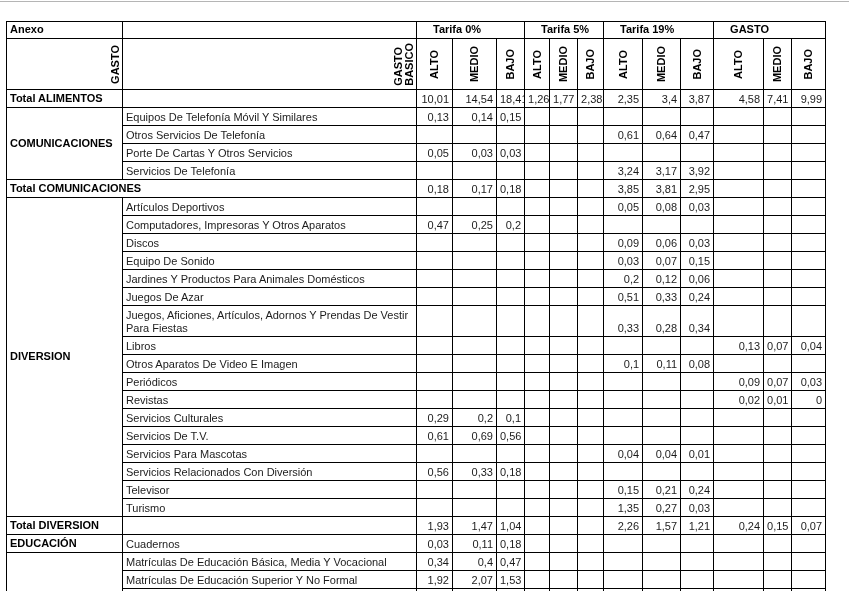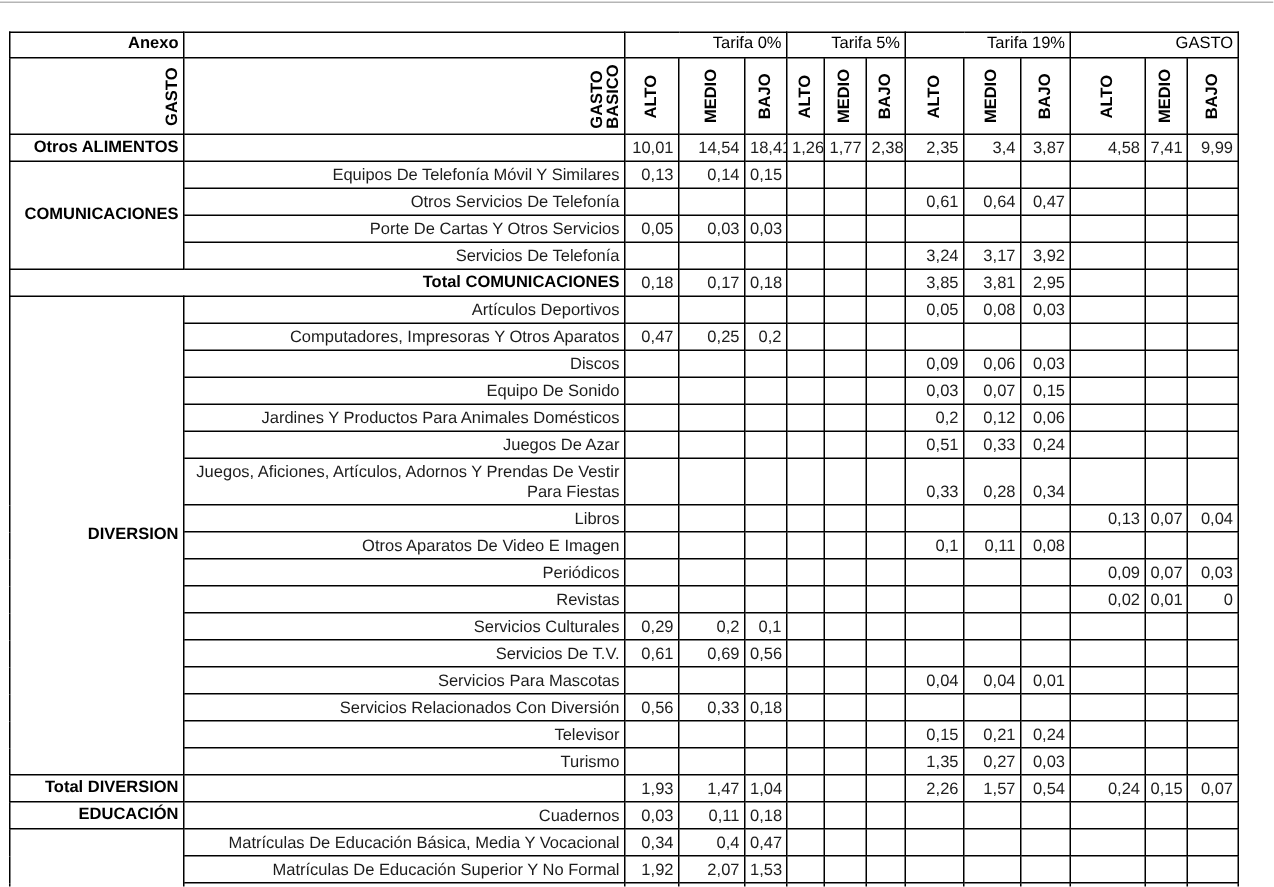--- a/index.html
+++ b/index.html
@@ -12,23 +12,23 @@
     position:absolute; left:6px; top:21px;
     border-collapse:collapse; table-layout:fixed; width:819px;
   }
   td {
     border:1px solid #000; font-size:11px; line-height:13px;
     padding:0 3px 1px 3px; height:16px; vertical-align:bottom;
     overflow:hidden; color:#1c1c1c;
   }
   tr.h1 td { height:15px; vertical-align:middle; }
   tr.h2 td { height:50px; padding:0; }
-  td.cat { text-align:right; font-weight:bold; vertical-align:middle; color:#000; }
-  td.group { text-align:right; font-weight:normal; vertical-align:middle; color:#000;padding-left:16px; }
-  td.item { text-align:right; }
+  td.cat { text-align:left; font-weight:bold; vertical-align:middle; color:#000; }
+  td.group { text-align:left; font-weight:bold; vertical-align:middle; color:#000;padding-left:16px; }
+  td.item { text-align:left; }
   td.num { text-align:right; }
   tr.tall td { height:29px;margin-left:16px; }
   .vwrap { display:flex; height:50px; align-items:center; }
   .vwrap.right { justify-content:flex-end; padding-right:1px; }
   .vwrap.center { justify-content:center; }
   .vert {
     writing-mode:vertical-rl; transform:rotate(180deg);
     font-weight:bold; white-space:pre; line-height:11px; font-size:11px; color:#000;
   }
 </style>
@@ -132,21 +132,21 @@
         </td>
       <td>
           <div class="vwrap center">
             <span class="vert">BAJO</span>
           </div>
         </td>
     </tr>
   </thead>
   <tbody id="tbody">
       <tr>
-        <td class="cat" rowspan="1">Otros ALIMENTOS</td>
+        <td class="cat" rowspan="1">Total ALIMENTOS</td>
         <td class="item"></td>
         <td class="num">10,01</td>
         <td class="num">14,54</td>
         <td class="num">18,41</td>
         <td class="num">1,26</td>
         <td class="num">1,77</td>
         <td class="num">2,38</td>
         <td class="num">2,35</td>
         <td class="num">3,4</td>
         <td class="num">3,87</td>
@@ -490,21 +490,21 @@
         <td class="cat" rowspan="1">Total DIVERSION</td>
         <td class="item"></td>
         <td class="num">1,93</td>
         <td class="num">1,47</td>
         <td class="num">1,04</td>
         <td class="num"></td>
         <td class="num"></td>
         <td class="num"></td>
         <td class="num">2,26</td>
         <td class="num">1,57</td>
-        <td class="num">0,54</td>
+        <td class="num">1,21</td>
         <td class="num">0,24</td>
         <td class="num">0,15</td>
         <td class="num">0,07</td>
       </tr>
       <tr>
         <td class="cat" rowspan="1">EDUCACIÓN</td>
         <td class="item">Cuadernos</td>
         <td class="num">0,03</td>
         <td class="num">0,11</td>
         <td class="num">0,18</td>

